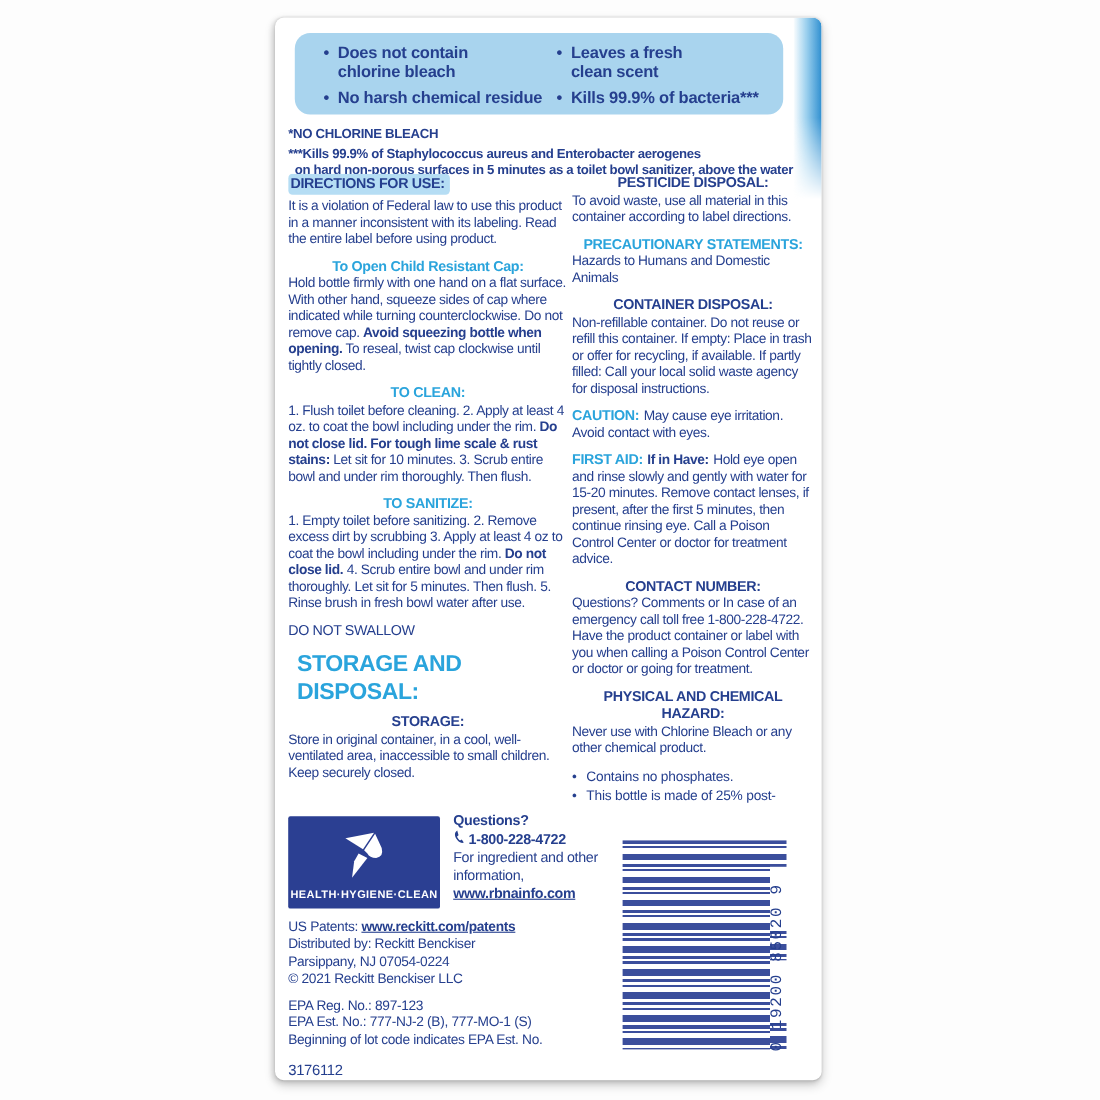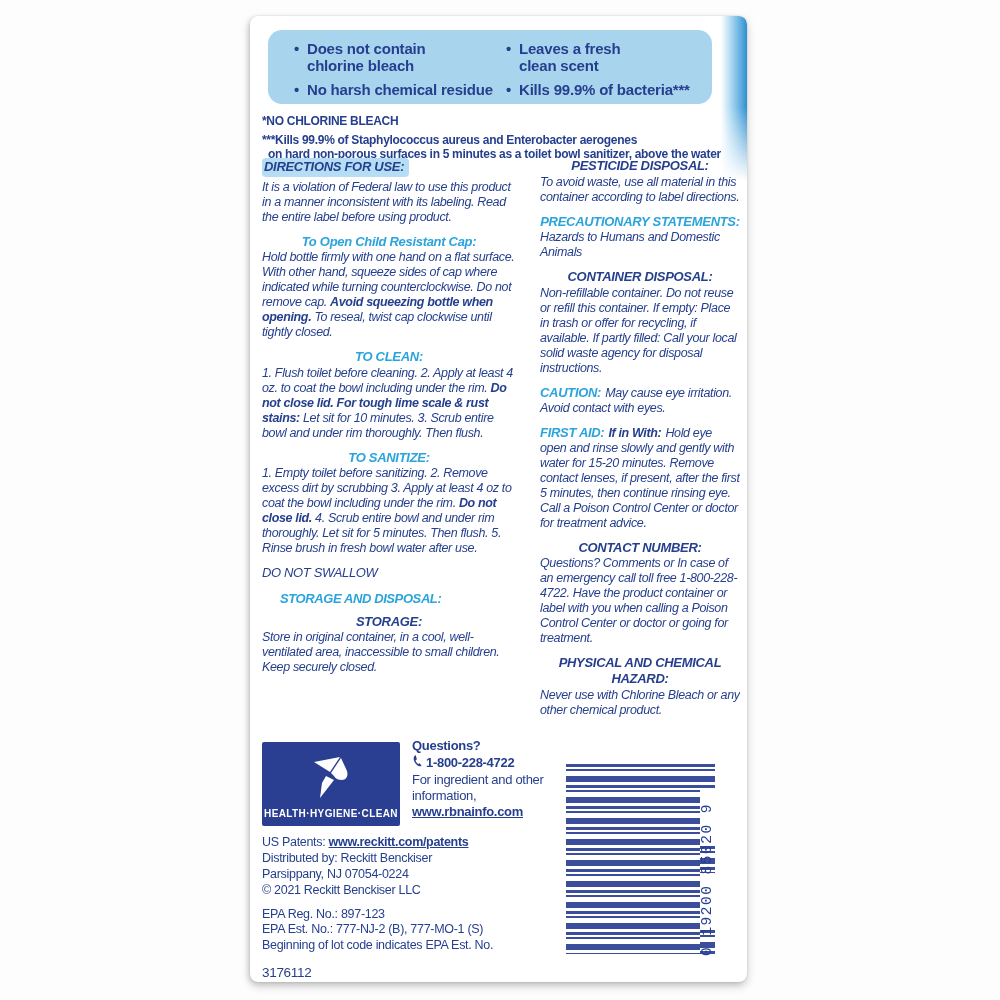--- a/index.html
+++ b/index.html
@@ -32,33 +32,33 @@
   .b-item{position:relative;padding-left:13px;font-weight:bold;font-size:15px;
     line-height:1.13;letter-spacing:-.2px;white-space:pre-line;margin-bottom:7px;}
   .b-item::before{content:"•";position:absolute;left:0;top:0;}
   
   .footnotes{position:absolute;left:12px;top:98px;width:470px;font-size:12px;
     font-weight:bold;letter-spacing:-.3px;line-height:1.22;}
   .fn1{margin-bottom:4px;}
   .fn3{padding-left:6px;}
   
   .columns{position:absolute;left:12px;right:7px;top:142px;height:572px;
-    display:flex;gap:24px;overflow:hidden;font-size:12.5px;letter-spacing:-.35px;
-    line-height:1.2;font-style:italic;}
+    display:flex;gap:4px;overflow:hidden;font-size:12.5px;letter-spacing:-.35px;
+    line-height:1.2;}
   .col-left{width:254px;flex:none;}
   .col-right{flex:1;}
   .sec{margin-bottom:9px;}
   .h-dark{font-weight:bold;color:var(--dark-blue);font-size:13px;letter-spacing:-.3px;}
   .h-cyan{font-weight:bold;color:var(--accent-cyan);font-size:13px;letter-spacing:-.3px;}
   .h-pill{display:inline-block;background:var(--highlight-blue);border-radius:4px;
     padding:1px 5px 2px 2px;margin-bottom:3px;}
   .h-block{display:block;margin-bottom:1px;text-align:center;}
   .inline-gap{margin-right:4px;}
-  .big-cyan{display:block;color:var(--accent-cyan);font-weight:bold;font-size:13px;
-    letter-spacing:-.4px;margin:3px 18px 7px;}
+  .big-cyan{display:block;color:var(--accent-cyan);font-weight:bold;font-size:21px;
+    letter-spacing:-.4px;margin:3px 8px 7px;}
   .plain-caps{font-size:13px;margin-top:2px;margin-bottom:10px;}
   .eco .b-item{font-weight:normal;font-size:12.5px;margin-bottom:2px;white-space:normal;}
   .eco{margin-top:11px;}
   .eco .b-item{line-height:1.22;}
   b{letter-spacing:-.35px;}
   
   .footer{position:absolute;left:12px;right:7px;top:722px;bottom:4px;font-size:12.5px;}
   .logo-row{display:flex;align-items:flex-start;}
   .logo-box{width:138px;height:84px;background:var(--logo-blue);border-radius:2px;
     color:#fff;display:flex;flex-direction:column;align-items:center;
@@ -154,21 +154,21 @@
         <div>Hazards to Humans and Domestic Animals</div>
       </div>
       <div class="sec">
         <span class="h-dark h-block">CONTAINER DISPOSAL:</span>
         <div>Non-refillable container. Do not reuse or refill this container. If empty: Place in trash or offer for recycling, if available. If partly filled: Call your local solid waste agency for disposal instructions.</div>
       </div>
       <div class="sec">
         <span class="h-cyan inline-gap">CAUTION:</span><span>May cause eye irritation. Avoid contact with eyes.</span>
       </div>
       <div class="sec">
-        <span class="h-cyan inline-gap">FIRST AID:</span><b class="inline-gap">If in With:</b><span>Hold eye open and rinse slowly and gently with water for 15-20 minutes. Remove contact lenses, if present, after the first 5 minutes, then continue rinsing eye. Call a Poison Control Center or doctor for treatment advice.</span>
+        <span class="h-cyan inline-gap">FIRST AID:</span><b class="inline-gap">If in Have:</b><span>Hold eye open and rinse slowly and gently with water for 15-20 minutes. Remove contact lenses, if present, after the first 5 minutes, then continue rinsing eye. Call a Poison Control Center or doctor for treatment advice.</span>
       </div>
       <div class="sec">
         <span class="h-dark h-block">CONTACT NUMBER:</span>
         <div>Questions? Comments or In case of an emergency call toll free 1-800-228-4722. Have the product container or label with you when calling a Poison Control Center or doctor or going for treatment.</div>
       </div>
       <div class="sec">
         <span class="h-dark h-block">PHYSICAL AND CHEMICAL HAZARD:</span>
         <div>Never use with Chlorine Bleach or any other chemical product.</div>
       </div>
       <div class="eco">

